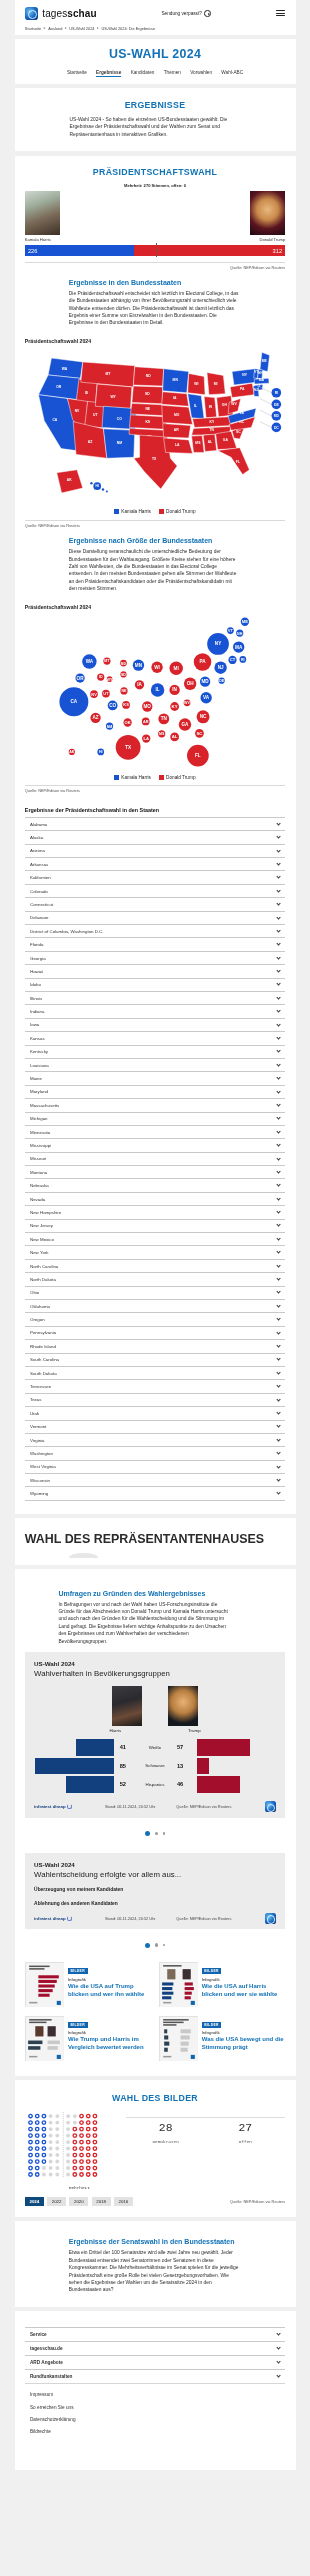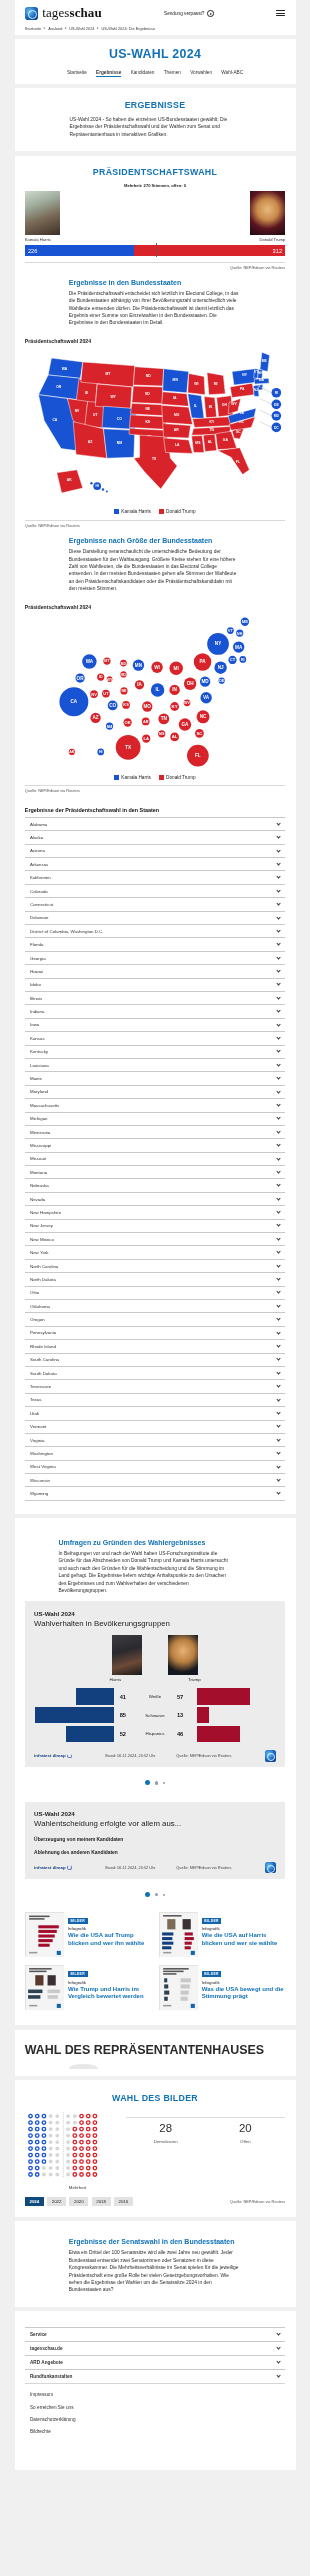--- a/index.html
+++ b/index.html
@@ -6,21 +6,21 @@
   html,body { background:#f0f0f1; font-family:"Liberation Sans",sans-serif; color:#2b2b2b; }
   body { width:310px; margin:0 auto; padding-bottom:103px; }
   .col { width:281px; margin:0 auto; }
   .card { background:#fff; margin-bottom:4.1px; }
   
   .hdr { padding:4.1px 10.3px 0; }
   .hdr-row { display:flex; align-items:center; height:18.6px; }
   .logo-wrap { display:flex; align-items:center; gap:4.1px; }
   .logo-sq { width:13.4px; height:13.4px; border-radius:3.1px; background:radial-gradient(circle at 35% 35%, #6ec6f5 0%, #1565c0 55%, #072e66 100%); position:relative; }
   .logo-sq::after { content:""; position:absolute; left:3.1px; top:3.1px; width:7.2px; height:7.2px; border:1px solid #eaf5ff; border-radius:50%; opacity:.9; }
-  .logo-txt { font-size:13px; color:#111; letter-spacing:0.1px;font-family:Liberation Serif, serif; }
+  .logo-txt { font-size:10px; color:#111; letter-spacing:0.1px; }
   .logo-txt b { font-weight:bold; }
   .missed { margin-left:auto; margin-right:auto; display:flex; align-items:center; gap:2.6px; font-size:4.7px; color:#222; }
   .play { width:6.7px; height:6.7px; border:0.7px solid #222; border-radius:50%; position:relative; }
   .play::after { content:""; position:absolute; left:2.3px; top:1.6px; border-left:2.6px solid #222; border-top:1.8px solid transparent; border-bottom:1.8px solid transparent; }
   .burger { width:9.3px; display:flex; flex-direction:column; gap:1.6px; }
   .burger span { height:1px; background:#222; border-radius:0.5px; }
   .crumbs { display:flex; gap:2.6px; align-items:center; font-size:3.9px; color:#3c3c3c; padding:3.1px 0 4.1px; flex-wrap:wrap; }
   .crumbs .sep { color:#777; font-size:3.6px; }
   
   .hub { text-align:center; padding:8.3px 0 7.2px; }
@@ -90,21 +90,21 @@
   .tgrid { display:grid; grid-template-columns:1fr 1fr; gap:8.3px 7.2px; padding:5.2px 10.3px 13.4px; }
   .teaser { display:flex; gap:4.1px; }
   .thumb { width:39px; height:45px; background:#f1f1f1; border:0.5px solid #e2e2e2; flex:none; }
   .tmeta { padding-top:2.1px; }
   .badge { display:inline-block; background:#1065ae; color:#fff; font-size:3.4px; font-weight:bold; letter-spacing:0.3px; padding:1px 2.6px; }
   .tkick { font-size:4.4px; color:#222; margin:2.6px 0 1px; }
   .tttl { font-size:6px; font-weight:bold; color:#1272b6; line-height:1.25; }
   
   .house { padding:13.4px 10.3px 5.2px; }
   .arc { width:29px; height:4.7px; background:#e7e7e7; border-radius:50% 50% 0 0 / 100% 100% 0 0; margin:7.2px 0 2.1px 44px; }
-  .sen-wrap { display:flex; gap:23px; padding:0 10.3px; }
+  .sen-wrap { display:flex; gap:23px; padding:0 10.3px;font-family:Liberation Mono, monospace; }
   .sen-stats { flex:1; display:flex; border-top:0.5px solid #dcdcdc; margin-top:5.2px; padding-top:4.1px; }
   .sen-col { flex:1; text-align:center; }
   .sen-col .v { font-size:11.4px; color:#2e2e2e; font-weight:300; }
   .sen-col .l { font-size:4.4px; color:#555; margin-top:5.2px; }
   .mehr { font-size:4.4px; color:#333; margin:3.1px 0 0 44px; }
   .years { display:flex; gap:3.1px; padding:7.2px 10.3px 0; align-items:center; }
   .yb { font-size:4.4px; padding:2.1px 4.7px; background:#e2e2e2; color:#222; border:none; cursor:pointer; }
   .yb.on { background:#0f4a7d; color:#fff; font-weight:bold; }
   .years .src { margin-left:auto; font-size:3.9px; color:#555; }
   
@@ -623,20 +623,25 @@
           <span class="lbl">Wisconsin</span>
           <span class="chev"></span>
         </div>
         <div class="acc-row">
           <span class="lbl">Wyoming</span>
           <span class="chev"></span>
         </div>
       </div>
   </section>
 
+  <section class="card house">
+    <h2>WAHL DES REPRÄSENTANTENHAUSES</h2>
+    <div class="arc"></div>
+  </section>
+
   <section class="card" style="padding:11.4px 0 2.1px;">
     <div class="sub">
       <h3>Umfragen zu Gründen des Wahlergebnisses</h3>
       <p>In Befragungen vor und nach der Wahl haben US-Forschungsinstitute die Gründe für das Abschneiden von Donald Trump und Kamala Harris untersucht und auch nach den Gründen für die Wahlentscheidung und die Stimmung im Land gefragt. Die Ergebnisse liefern wichtige Anhaltspunkte zu den Ursachen des Ergebnisses und zum Wahlverhalten der verschiedenen Bevölkerungsgruppen.</p>
     </div>
 
     <div class="ig">
       <div class="kick">US-Wahl 2024</div>
       <div class="ttl">Wahlverhalten in Bevölkerungsgruppen</div>
       <div class="ig-photos">
@@ -795,25 +800,20 @@
               <rect x="8" y="48" width="10" height="8" fill="#2e4151"></rect>
               <rect x="40" y="48" width="16" height="8" fill="#c9c9c9"></rect>
               <rect x="8" y="60" width="7" height="8" fill="#2e4151"></rect>
               <rect x="40" y="60" width="14" height="8" fill="#c9c9c9"></rect>
               <rect x="6" y="76" width="16" height="3" fill="#999"></rect>
               <rect x="60" y="74" width="8" height="8" fill="#1065ae"></rect>
             </svg></div>
           <div class="tmeta"><span class="badge">BILDER</span><div class="tkick">Infografik</div><div class="tttl">Was die USA bewegt und die Stimmung prägt</div></div>
         </div>
       </div>
-  </section>
-
-  <section class="card house">
-    <h2>WAHL DES REPRÄSENTANTENHAUSES</h2>
-    <div class="arc"></div>
   </section>
 
   <section class="card" style="padding:12.4px 0 10.3px;">
     <h2 style="text-align:center;font-size:8.8px;color:#1272b6;font-weight:bold;letter-spacing:0.3px;margin-bottom:9.3px;">WAHL DES BILDER</h2>
     <div class="sen-wrap">
       <div>
         <svg id="sendots" width="78" height="68" viewBox="0 0 150 132">
             <circle cx="10" cy="8" r="3.4" fill="none" stroke="#1853d4" stroke-width="2.6"></circle>
             <circle cx="23" cy="8" r="3.4" fill="none" stroke="#1853d4" stroke-width="2.6"></circle>
             <circle cx="36" cy="8" r="3.4" fill="none" stroke="#1853d4" stroke-width="2.6"></circle>
@@ -917,21 +917,21 @@
             <line x1="73.5" y1="0" x2="73.5" y2="128" stroke="#999" stroke-width="1" stroke-dasharray="2,2"></line>
           </svg>
         <div class="mehr">Mehrheit</div>
       </div>
       <div class="sen-stats" id="sen-stats">
           <div class="sen-col">
             <div class="v">28</div>
             <div class="l">Demokraten</div>
           </div>
           <div class="sen-col">
-            <div class="v">20</div>
+            <div class="v">27</div>
             <div class="l">Offen</div>
           </div>
         </div>
     </div>
     <div class="years" id="years">
         <button class="yb on">2024</button>
         <button class="yb">2022</button>
         <button class="yb">2020</button>
         <button class="yb">2018</button>
         <button class="yb">2016</button>

